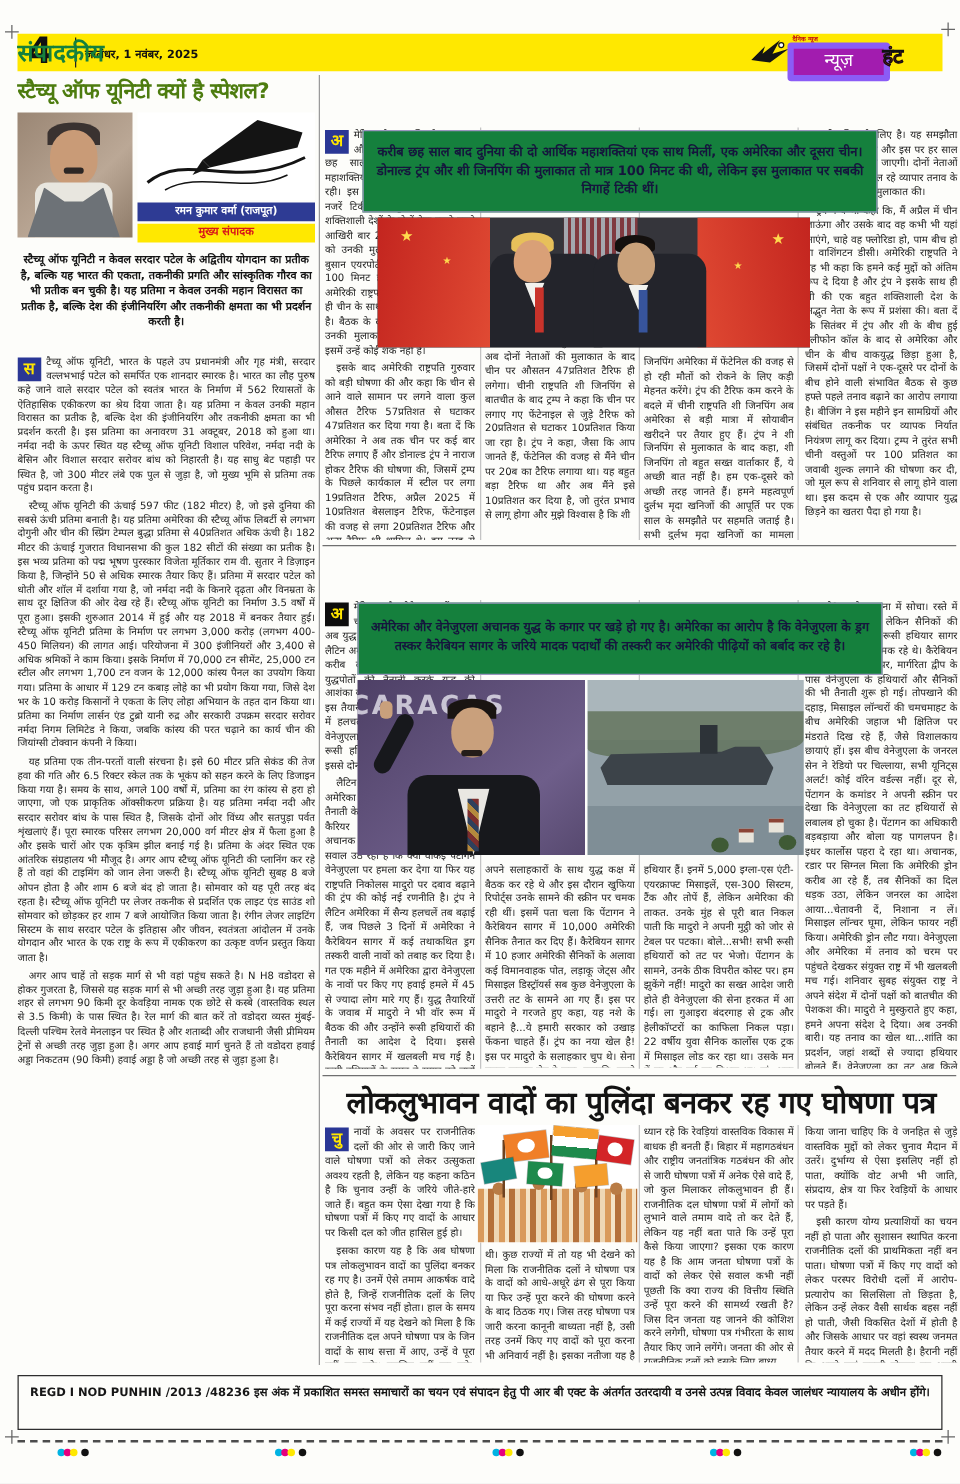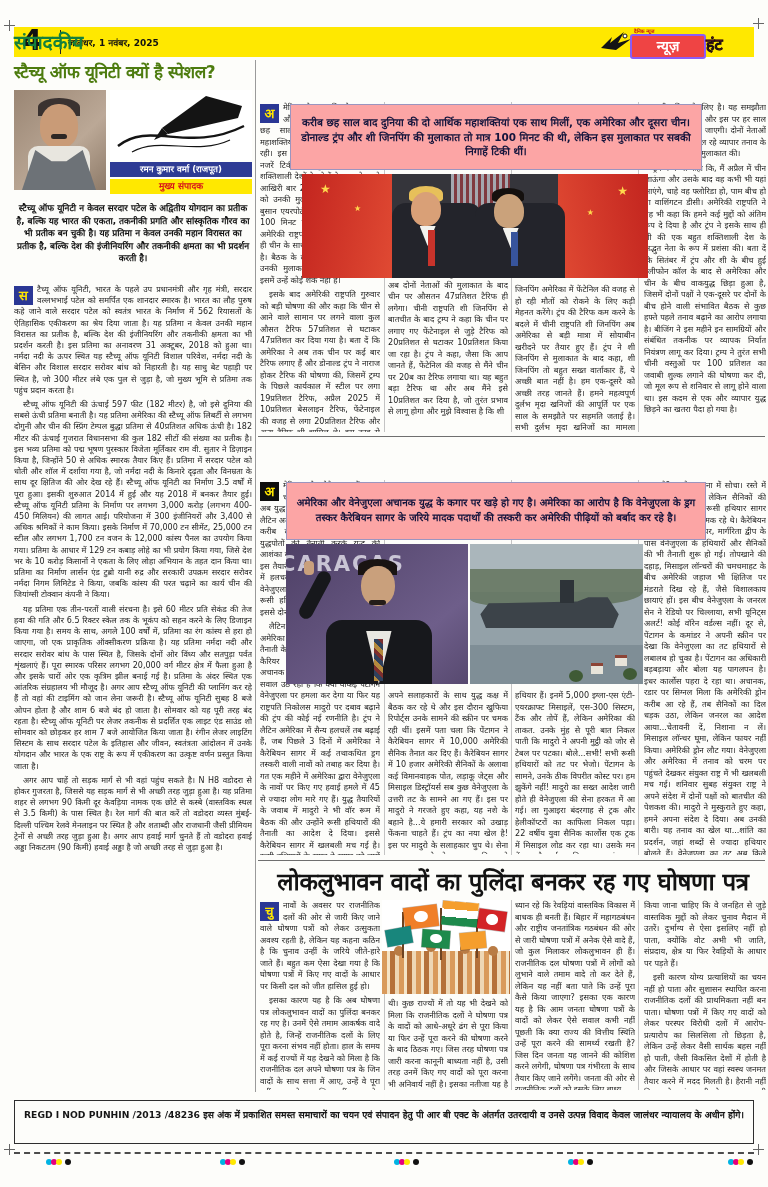--- a/index.html
+++ b/index.html
@@ -10,32 +10,32 @@
   .plus:before{left:5px;top:0;width:1px;height:11px;}
   .plus:after{left:0;top:5px;width:11px;height:1px;}
   
   .masthead{position:absolute;left:14px;top:27px;width:740px;height:30px;background:#ffe800;}
   .pagenum{position:absolute;left:8px;top:-4px;font-size:29px;font-weight:900;color:#111;}
   .mast-div{position:absolute;left:46px;top:3px;width:1px;height:24px;background:#222;}
   .mast-date{position:absolute;left:54px;top:9px;font-size:9px;font-weight:bold;color:#111;}
   .mast-section{position:absolute;left:0;right:0;top:2px;text-align:left;font-size:19px;font-weight:900;color:#15803d;}
   .logo{position:absolute;right:4px;top:1px;width:150px;height:28px;}
   .logo-tag{position:absolute;left:34px;top:0;font-size:5px;color:#c40f12;font-weight:bold;}
-  .logo-box{position:absolute;left:30px;top:6px;width:72px;height:21px;background:#ef4444;border:2px solid #8b5cf6;border-radius:3px;color:#fff;font-size:14px;font-weight:700;text-align:center;line-height:21px;}
+  .logo-box{position:absolute;left:30px;top:6px;width:72px;height:21px;background:#a21caf;border:5px solid #8b5cf6;border-radius:3px;color:#fff;font-size:14px;font-weight:400;text-align:center;line-height:21px;}
   .logo-red{position:absolute;left:106px;top:5px;font-size:16px;font-weight:900;color:#d8151a;-webkit-text-stroke:0.5px #111;}
   .eagle{position:absolute;left:0;top:2px;}
   
   .vr{position:absolute;width:1px;background:#9a9a9a;}
   .hrule{position:absolute;height:1px;background:#6f6f6f;}
   .col{position:absolute;overflow:hidden;font-size:8.1px;line-height:11.5px;text-align:justify;color:#1d1d1d;}
   .col p{margin:0 0 3px 0;}
   .col p.ind{text-indent:9px;}
   .dc{float:left;width:19px;height:19px;margin:2px 4px 0 0;display:flex;align-items:center;justify-content:center;font-size:13px;font-weight:900;color:#ffe600;background:#2a3795;}
   .dc.black{background:#0d0d0d;}
-  .introbox{position:absolute;background:#fca5a5;border:1px solid #9b95bf;display:flex;align-items:center;justify-content:center;text-align:center;font-weight:bold;color:#15153d;font-size:10.4px;line-height:14.8px;padding:4px 0;box-sizing:border-box;z-index:2;}
+  .introbox{position:absolute;background:#15803d;border:1px solid #9b95bf;display:flex;align-items:center;justify-content:center;text-align:center;font-weight:bold;color:#15153d;font-size:10.4px;line-height:14.8px;padding:4px 0;box-sizing:border-box;z-index:2;}
   .headline{position:absolute;left:0;right:0;text-align:center;font-weight:900;color:#131313;letter-spacing:-0.3px;}
   .photo{position:absolute;overflow:hidden;z-index:2;}
   
   .lah{position:absolute;left:0;top:0;font-size:17px;font-weight:900;color:#4d7c0f;letter-spacing:-0.4px;}
   .band{position:absolute;text-align:center;font-weight:bold;overflow:hidden;}
   .intro-left{position:absolute;text-align:center;font-weight:bold;font-size:8.8px;line-height:12.6px;color:#141414;}
   
   .portrait{background:linear-gradient(135deg,#9a8674,#bba896 60%,#8d7a68);}
   .p-head{position:absolute;left:26px;top:14px;width:38px;height:44px;background:#c99b77;border-radius:48% 48% 42% 42%;}
   .p-hair{position:absolute;left:24px;top:8px;width:42px;height:18px;background:#3a3230;border-radius:50% 50% 0 0;}

